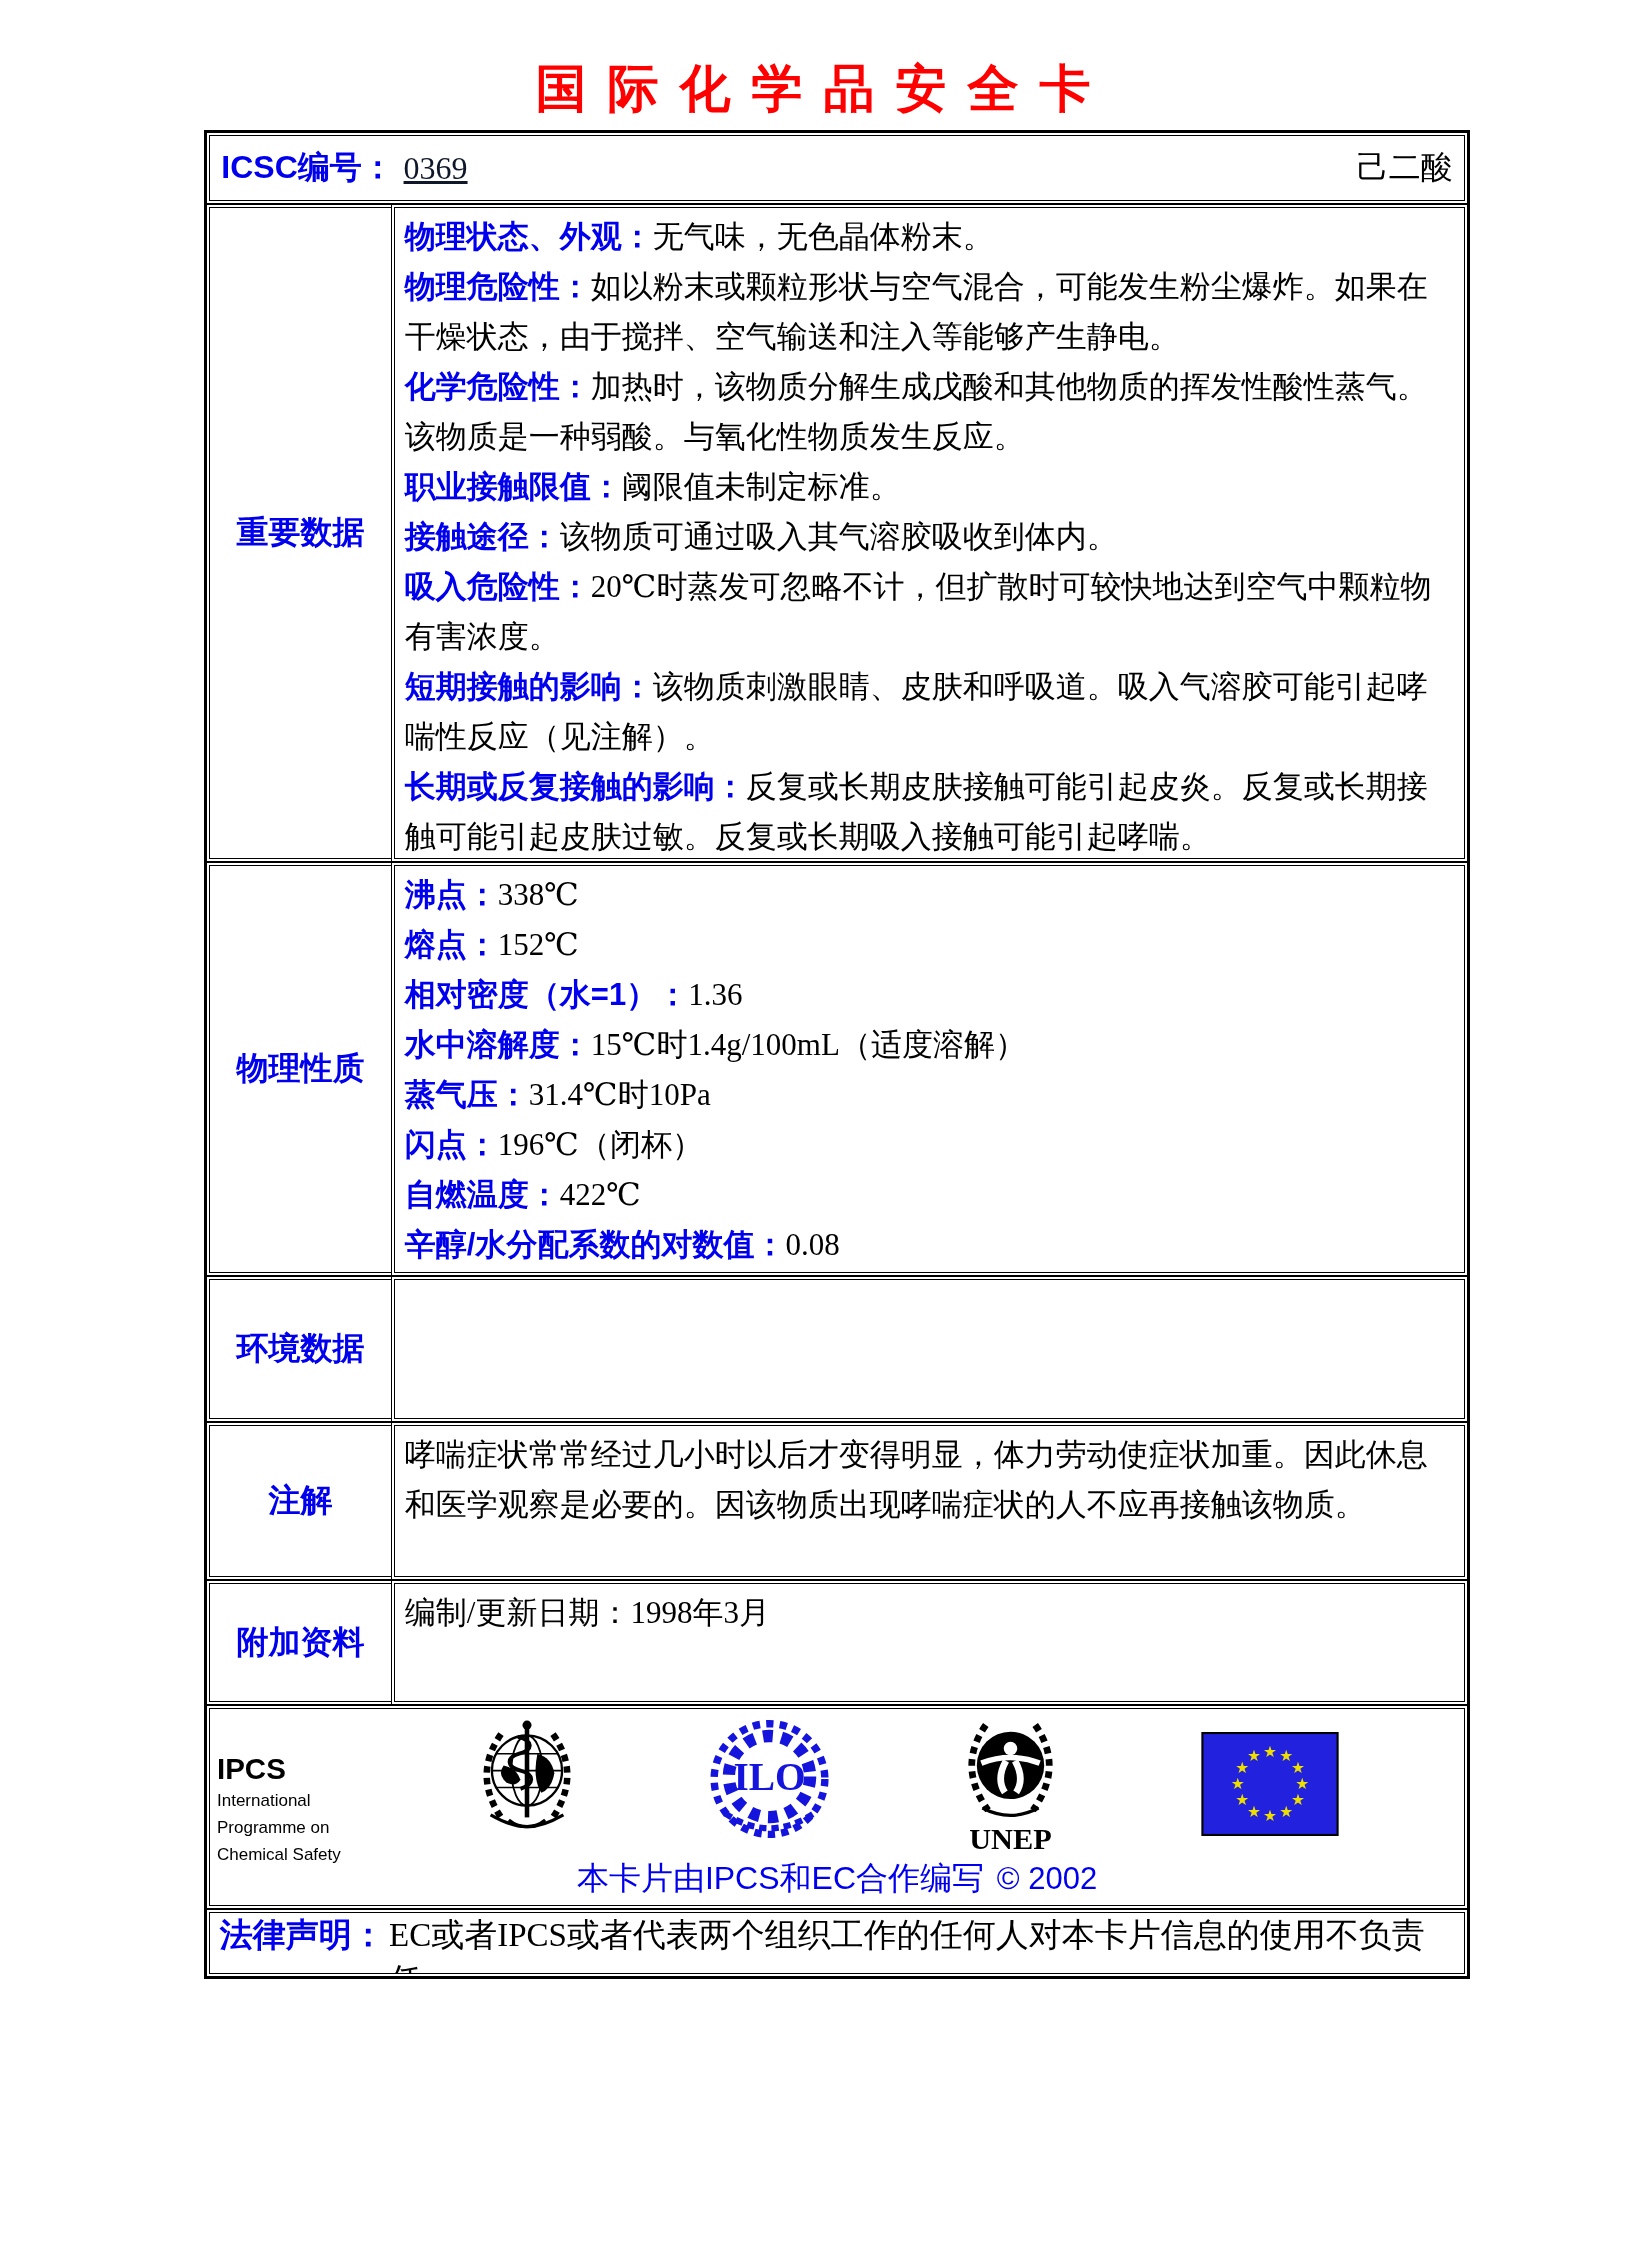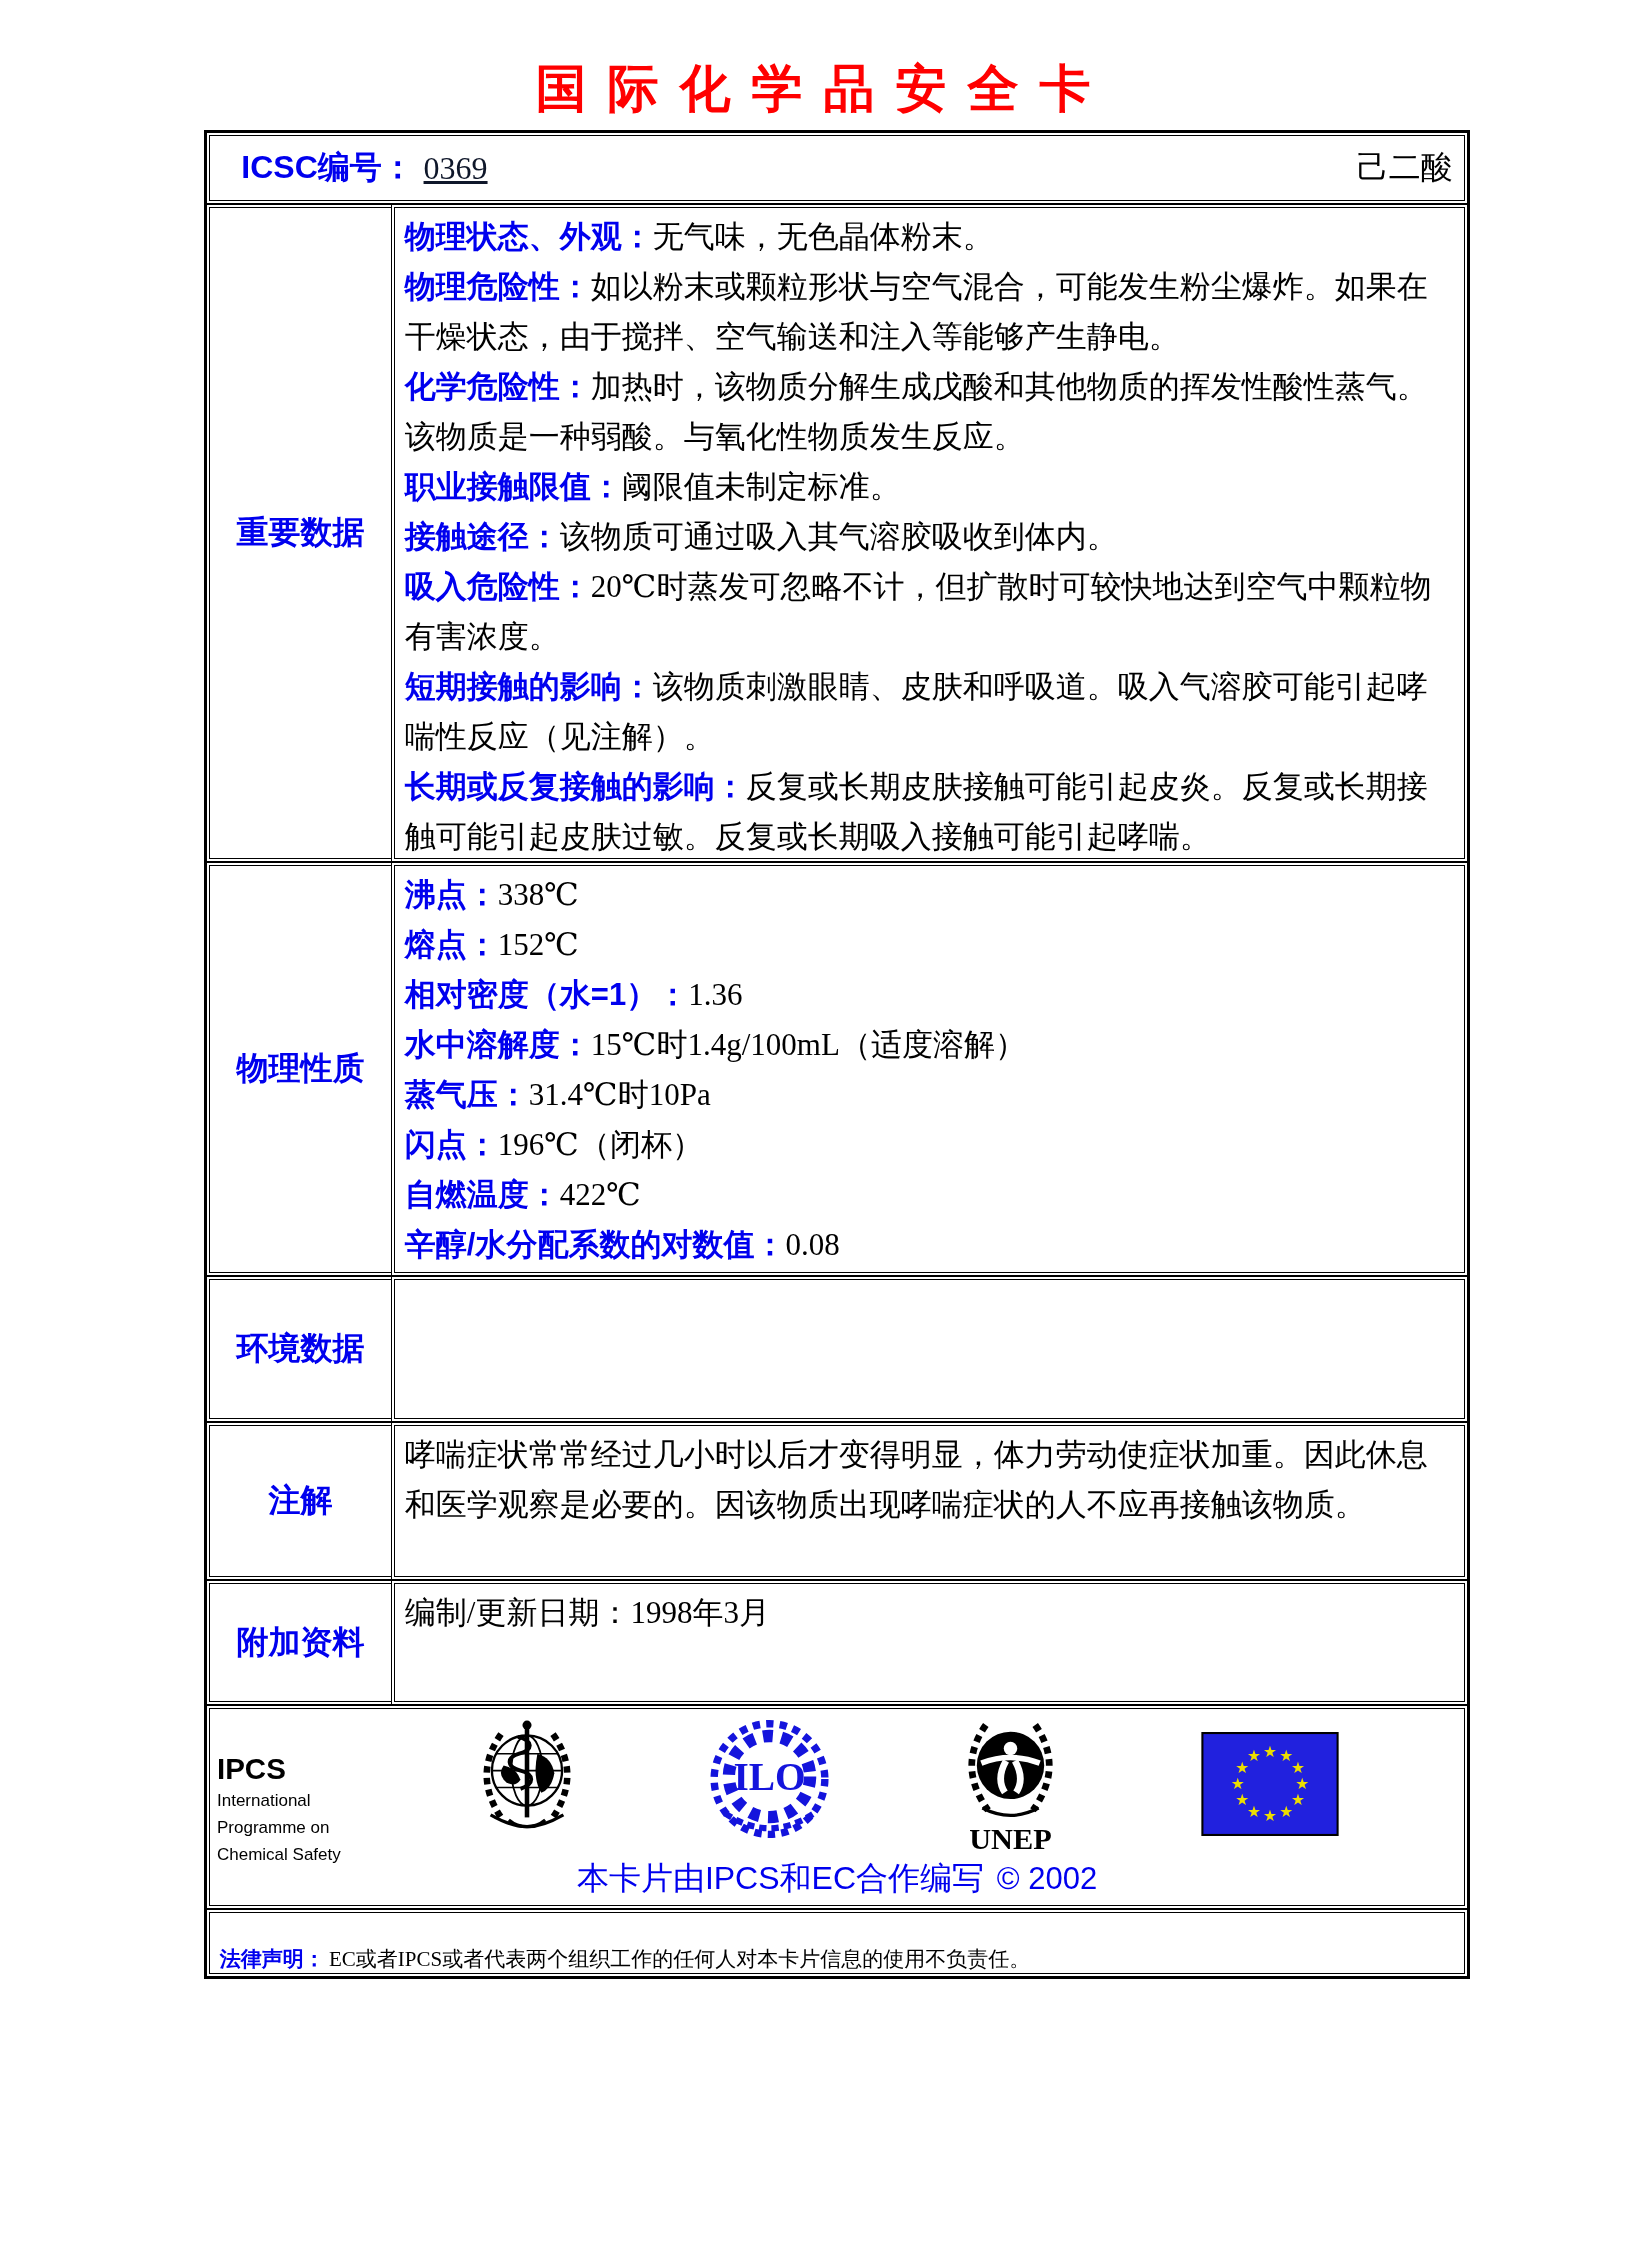--- a/index.html
+++ b/index.html
@@ -36,21 +36,21 @@
   .r4 { height:146px; }
   .r5 { height:158px; }
   .r6 { height:125px; }
   .r7 { height:204px; }
   .r8 { height:68px; }
   .hdr {
     display:flex; align-items:center; justify-content:space-between;
     padding:0 11.3px; font-size:32px; height:100%;
   }
   .hdr .icsc-label {
-    color:#0000EE; font-family:"Liberation Sans","DejaVu Sans",sans-serif; font-weight:600;margin-left:20px;
+    color:#0000EE; font-family:"Liberation Sans","DejaVu Sans",sans-serif; font-weight:600;
   }
   .hdr .icsc-no { color:#0f172a; margin-left:9.8px;text-decoration:underline; }
   .hdr-left { display:flex; align-items:center; }
   .chem-name { color:#000; }
   .body { padding:4.2px 9.8px 0 9.8px; font-size:31px; line-height:50px; color:#000; }
   .para { margin:0; }
   .plabel {
     color:#0000EE; font-weight:600;
     font-family:"Liberation Sans","DejaVu Sans",sans-serif;
   }
@@ -65,22 +65,22 @@
   .logo-unep { left:744px; top:7px; }
   .logo-eu { left:991px; top:22.5px; }
   .credit-line {
     position:absolute; left:0; right:0; bottom:4.2px; text-align:center;
     color:#0000EE; font-size:32px;
     font-family:"Liberation Sans","DejaVu Sans",sans-serif;
   }
   .credit-main { font-weight:normal; }
   .credit-year { font-weight:normal; margin-left:12.7px; font-size:31px; }
   .legal {
-    display:flex; align-items:flex-end; padding:0 9.8px; height:100%;
-    font-size:21px;
+    display:flex; align-items:flex-start; padding:0 9.8px; height:100%;
+    font-size:33px;
   }
   .legal-label {
     color:#0000EE; font-weight:600; white-space:nowrap;
     font-family:"Liberation Sans","DejaVu Sans",sans-serif;
   }
   .legal-text { color:#000; margin-left:4.2px; }
 </style>
 </head>
 <body>
 

